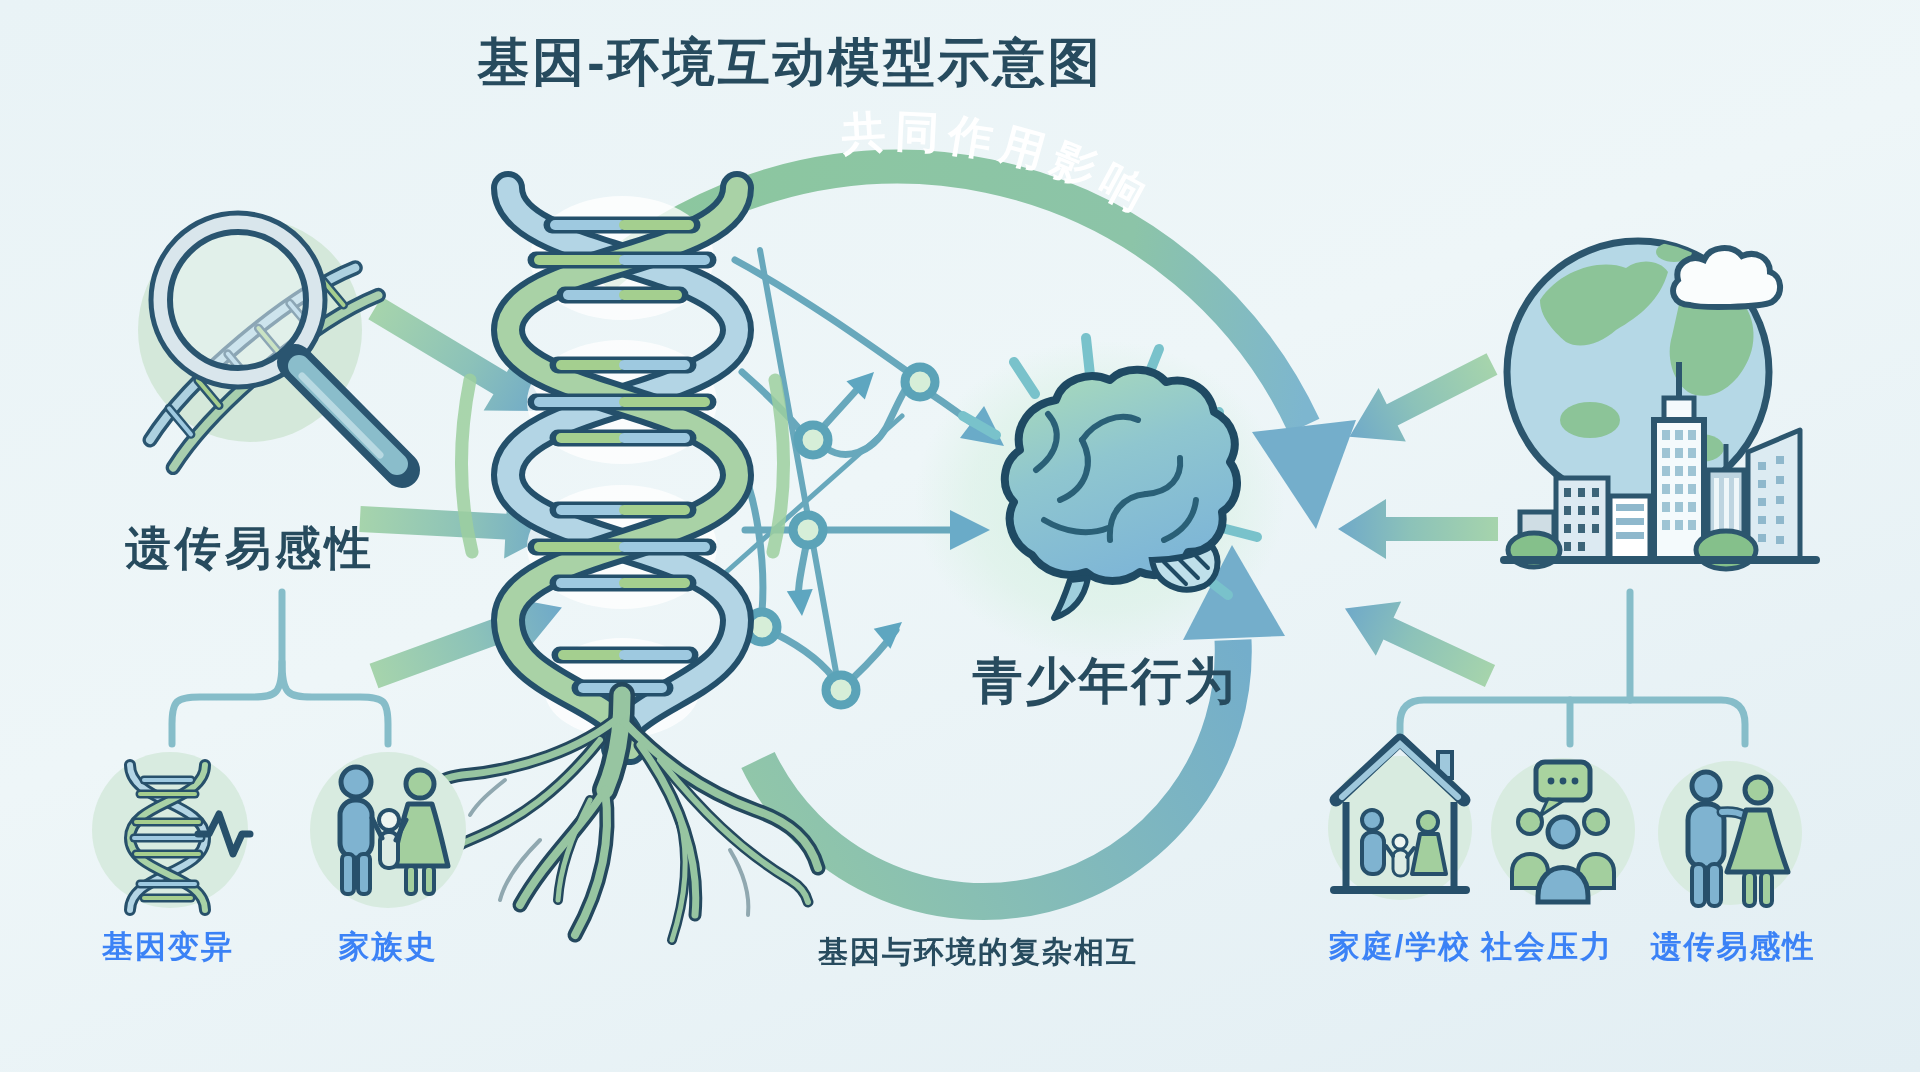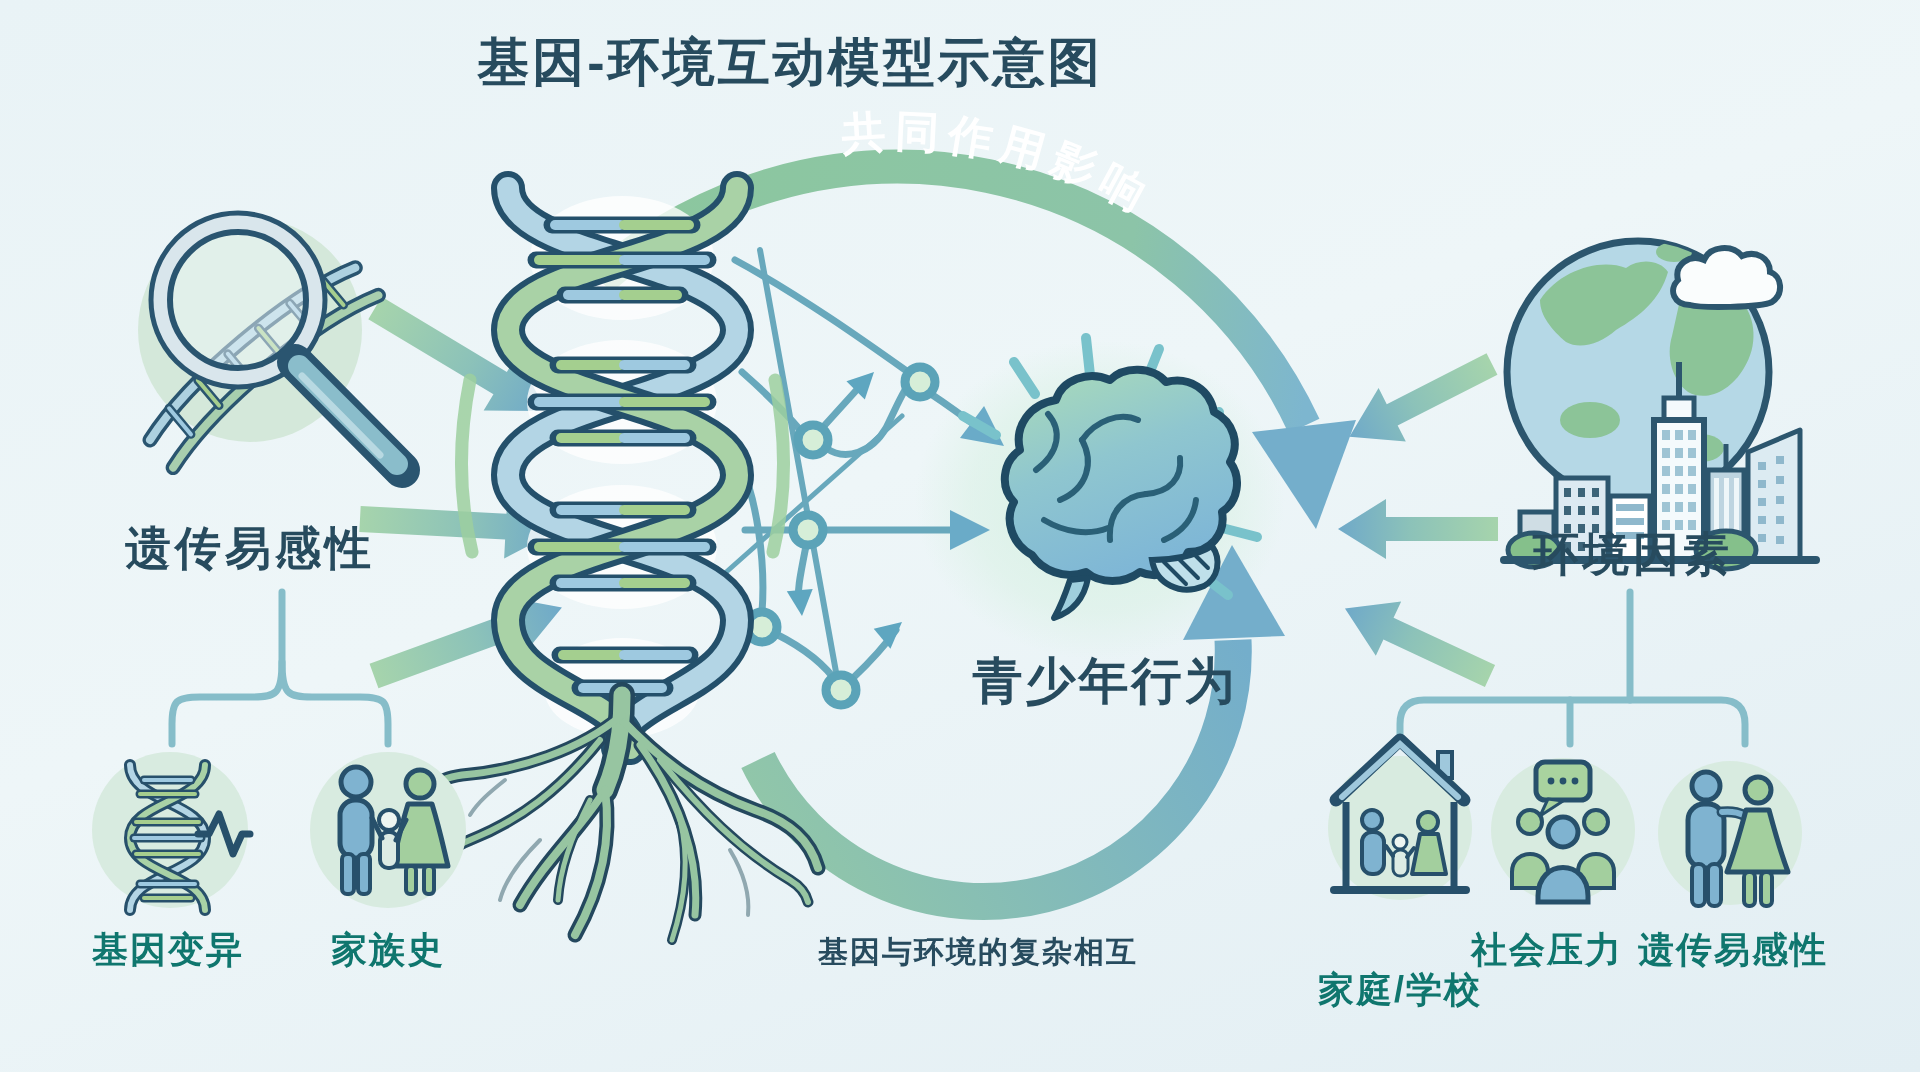--- a/index.html
+++ b/index.html
@@ -11,21 +11,21 @@
   }
   #stage{position:absolute;inset:0;width:1920px;height:1072px;}
   svg{position:absolute;left:0;top:0;}
   .lbl{
     position:absolute;transform:translateX(-50%);
     white-space:nowrap;color:#274b5e;text-align:center;
   }
   .title{font-size:52px;font-weight:800;letter-spacing:3px;}
   .big{font-size:46px;font-weight:800;letter-spacing:4px;}
   .mid{font-size:50px;font-weight:800;letter-spacing:3px;}
-  .small{font-size:36px;font-weight:600;letter-spacing:2px;color:#0f766e;}
+  .small{font-size:31px;font-weight:600;letter-spacing:2px;color:#3b82f6;}
   .caption{font-size:30px;font-weight:800;line-height:52px;letter-spacing:2px;}
 </style>
 </head>
 <body>
 
 <div id="stage">
 
 <svg width="1920" height="1072" viewBox="0 0 1920 1072">
   <defs>
     <linearGradient id="agrad" x1="0" y1="0" x2="1" y2="0">
@@ -451,28 +451,27 @@
     <path d="M 1746,810 C 1738,840 1733,856 1727,872 L 1788,872 C 1782,856 1777,840 1769,810 Z" fill="#a3cf9e" stroke="#27506b" stroke-width="5" stroke-linejoin="round"></path>
     <rect x="1744" y="872" width="11" height="34" rx="5" fill="#a3cf9e" stroke="#27506b" stroke-width="4"></rect>
     <rect x="1761" y="872" width="11" height="34" rx="5" fill="#a3cf9e" stroke="#27506b" stroke-width="4"></rect>
   </g>
 </svg>
 
 <div class="lbl title" style="left:790px; top:28px;">基因-环境互动模型示意图</div>
 
 <div class="lbl big" style="left:250px; top:518px;">遗传易感性</div>
 
-<div class="lbl big" style="left:1633px; top:524px;">环境因素</div>
 
 <div class="lbl mid" style="left:1105px; top:648px;">青少年行为</div>
 
 <div class="lbl small" style="left:168px; top:926px;">基因变异</div>
 <div class="lbl small" style="left:388px; top:926px;">家族史</div>
 
-<div class="lbl small" style="left:1400px; top:926px;margin-top:40px;">家庭/学校</div>
+<div class="lbl small" style="left:1400px; top:926px;">家庭/学校</div>
 <div class="lbl small" style="left:1547px; top:926px;">社会压力</div>
 <div class="lbl small" style="left:1733px; top:926px;">遗传易感性</div>
 
 <div class="lbl caption" style="left:978px; top:926px;">
   <div>基因与环境的复杂相互</div>
 </div>
 
 </div>
 
 </body></html>

